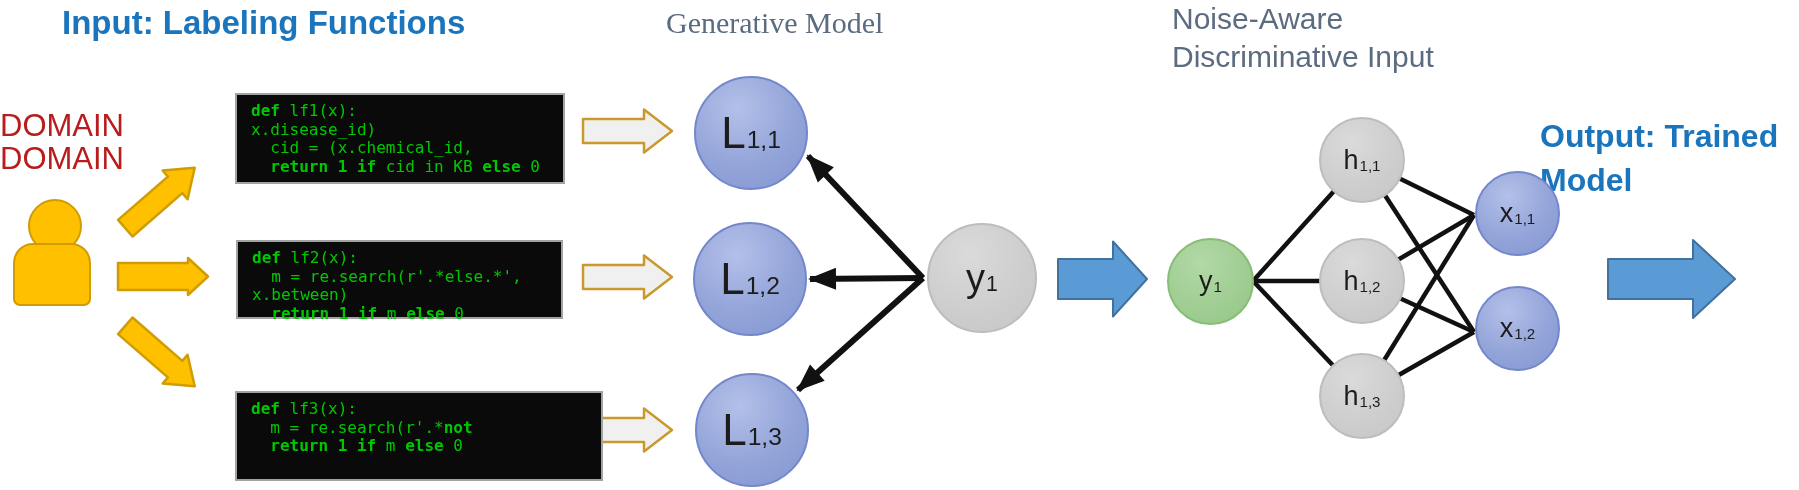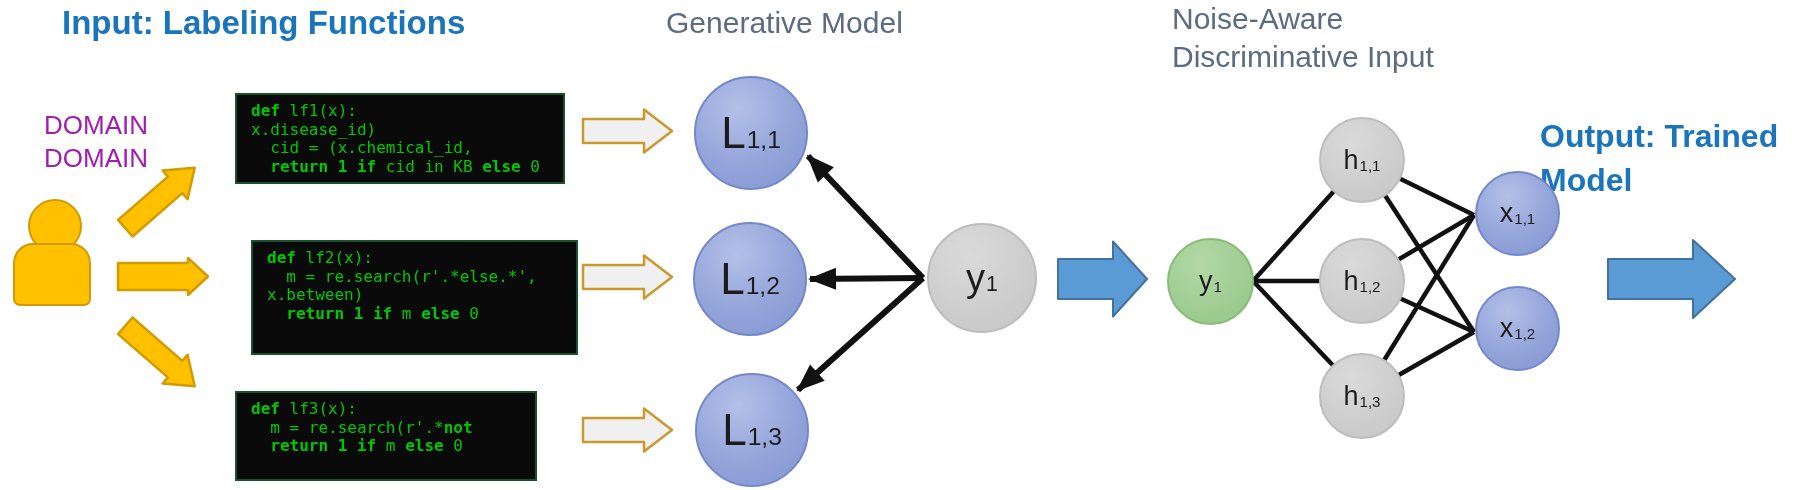--- a/index.html
+++ b/index.html
@@ -8,29 +8,29 @@
   svg.layer{position:absolute;left:0;top:0;z-index:1;}
 
   .title{position:absolute;z-index:2;}
   .title-blue{color:#1b75bc;font-weight:bold;font-size:33px;}
   .title-gray{color:#5b6b80;font-size:30px;}
   .out-title{font-size:32px;line-height:44px;}
   .noise{line-height:38px;}
   .italic{}
 
   .domain-expert{position:absolute;left:0;top:109px;width:104px;text-align:center;
-                 color:#a21caf;font-size:26px;line-height:33px;z-index:2;padding-left:44px;}
+                 color:#b91c1c;font-size:31px;line-height:33px;z-index:2;}
 
   .person-head{position:absolute;left:28px;top:199px;width:54px;height:54px;border-radius:50%;
                background:#ffc000;border:2px solid #cf9c05;box-sizing:border-box;z-index:2;}
   .person-body{position:absolute;left:13px;top:243px;width:78px;height:63px;
                border-radius:20px 20px 7px 7px;background:#ffc000;border:2px solid #cf9c05;
                box-sizing:border-box;z-index:3;}
 
-  .code{position:absolute;background:#0a0a0a;border:2px solid #14532d;color:#00c800;
+  .code{position:absolute;background:#0a0a0a;border:2px solid #a3a3a3;color:#00c800;
         font-family:"DejaVu Sans Mono",monospace;font-size:16px;line-height:18.5px;
         padding:7px 8px 7px 14px;white-space:pre;box-sizing:border-box;z-index:2;}
   .code .kw{font-weight:bold;}
 
   .node{position:absolute;border-radius:50%;display:flex;align-items:center;justify-content:center;
         z-index:2;color:#1c1c1c;box-sizing:border-box;}
   .node-blue{background:radial-gradient(circle at 38% 28%, #b3c0e8 0%, #93a4d9 55%, #8396d2 100%);
              border:2px solid #7487cb;}
   .node-gray{background:radial-gradient(circle at 38% 28%, #dadada 0%, #cdcdcd 60%, #c6c6c6 100%);
              border:2px solid #bdbdbd;}
@@ -84,40 +84,40 @@
       <line x1="1362" y1="396" x2="1474" y2="332"></line>
     </g>
 
     <g fill="#5b9bd5" stroke="#41719c" stroke-width="2" stroke-linejoin="round">
       <polygon points="1058,259 1113,259 1113,241.5 1147,279 1113,316.5 1113,299 1058,299"></polygon>
       <polygon points="1608,259 1693,259 1693,240 1735,279 1693,318 1693,299 1608,299"></polygon>
     </g>
   </svg>
 
   <div class="title title-blue" style="left:62px;top:4px;width:470px;">Input: Labeling Functions</div>
-  <div class="title title-gray" style="left:666px;top:6px;width:400px;">Generative Model</div>
+  <div class="title title-gray" style="left:666px;top:6px;width:400px;font-family:Liberation Serif, serif;">Generative Model</div>
   <div class="title title-gray noise" style="left:1172px;top:0px;width:400px;">
     <div class="italic">Noise-Aware</div>
     <div>Discriminative Input</div>
   </div>
   <div class="title title-blue out-title" style="left:1540px;top:114px;width:280px;">
     <div>Output: Trained</div>
     <div>Model</div>
   </div>
 
   <div class="domain-expert">
     <div>DOMAIN</div>
     <div>DOMAIN</div>
   </div>
   <div class="person-head"></div>
   <div class="person-body"></div>
 
   <div class="code" style="left:235px;top:93px;width:330px;height:91px;"><div><span class="kw">def</span><span> lf1(x):</span></div><div><span>x.disease_id)</span></div><div><span>  cid = (x.chemical_id,</span></div><div><span>  </span><span class="kw">return 1 if</span><span> cid in KB </span><span class="kw">else</span><span> 0</span></div></div>
-  <div class="code" style="left:251px;top:240px;width:327px;height:115px;"><div><span class="kw">def</span><span> lf2(x):</span></div><div><span>  m = re.search(r'.*else.*',</span></div><div><span>x.between)</span></div><div><span>  </span><span class="kw">return 1 if</span><span> m </span><span class="kw">else</span><span> 0</span></div></div>
-  <div class="code" style="left:235px;top:391px;width:302px;height:90px;"><div><span class="kw">def</span><span> lf3(x):</span></div><div><span>  m = re.search(r'.*</span><span class="kw">not</span></div><div><span>  </span><span class="kw">return 1 if</span><span> m </span><span class="kw">else</span><span> 0</span></div></div>
+  <div class="code" style="left:236px;top:240px;width:327px;height:79px;"><div><span class="kw">def</span><span> lf2(x):</span></div><div><span>  m = re.search(r'.*else.*',</span></div><div><span>x.between)</span></div><div><span>  </span><span class="kw">return 1 if</span><span> m </span><span class="kw">else</span><span> 0</span></div></div>
+  <div class="code" style="left:235px;top:391px;width:368px;height:90px;"><div><span class="kw">def</span><span> lf3(x):</span></div><div><span>  m = re.search(r'.*</span><span class="kw">not</span></div><div><span>  </span><span class="kw">return 1 if</span><span> m </span><span class="kw">else</span><span> 0</span></div></div>
 
   <div class="node node-blue lab-lg" style="left:694px;top:76px;width:114px;height:114px;">
     <span class="nb">L</span>
       <span class="ns">1,1</span>
   </div>
   <div class="node node-blue lab-lg" style="left:693px;top:222px;width:114px;height:114px;">
     <span class="nb">L</span>
       <span class="ns">1,2</span>
   </div>
   <div class="node node-blue lab-lg" style="left:695px;top:373px;width:114px;height:114px;">

